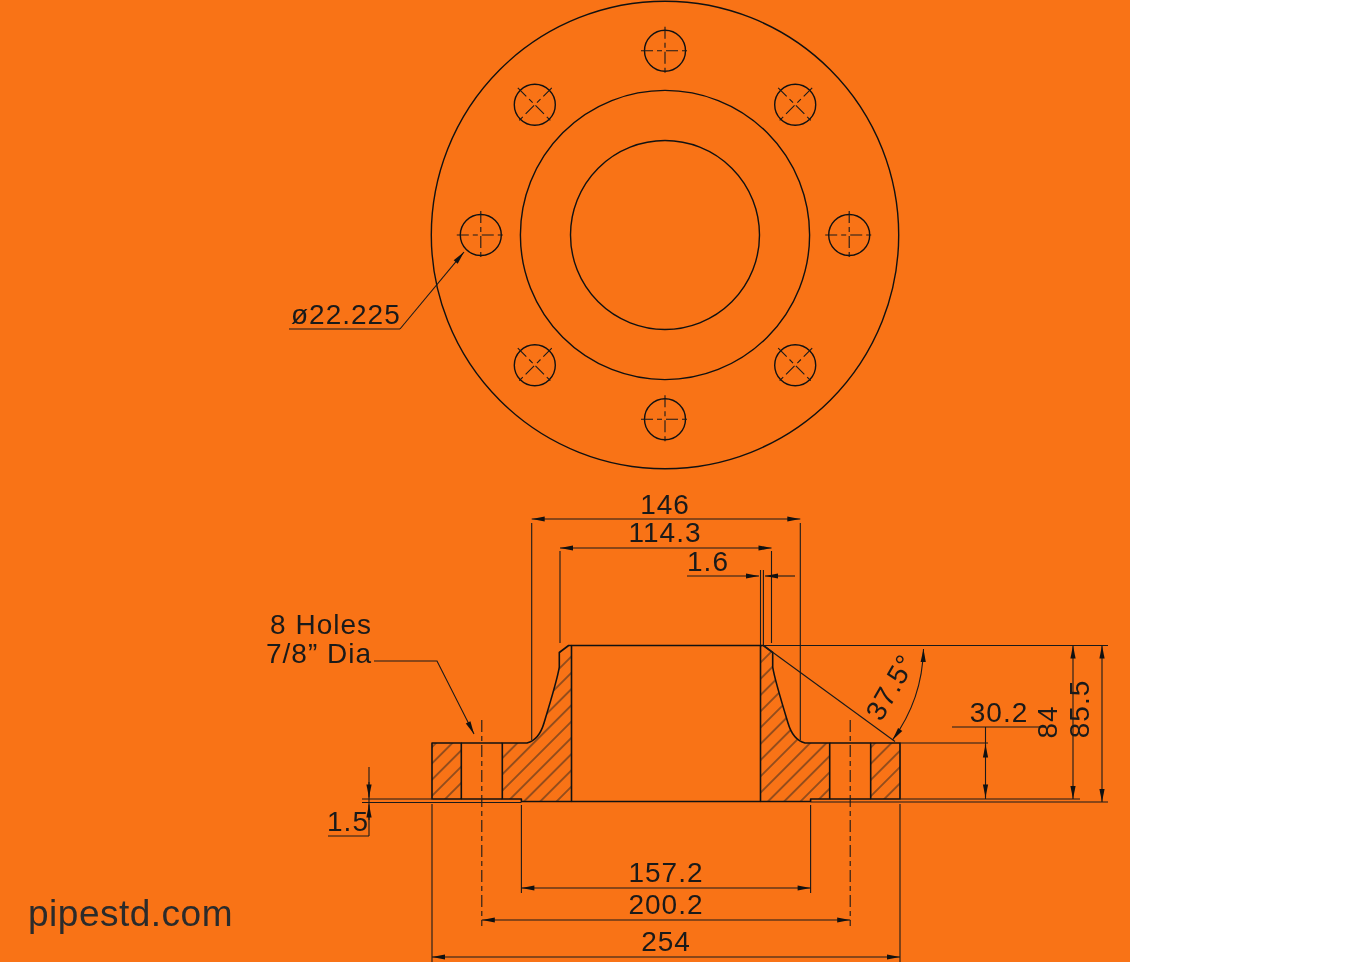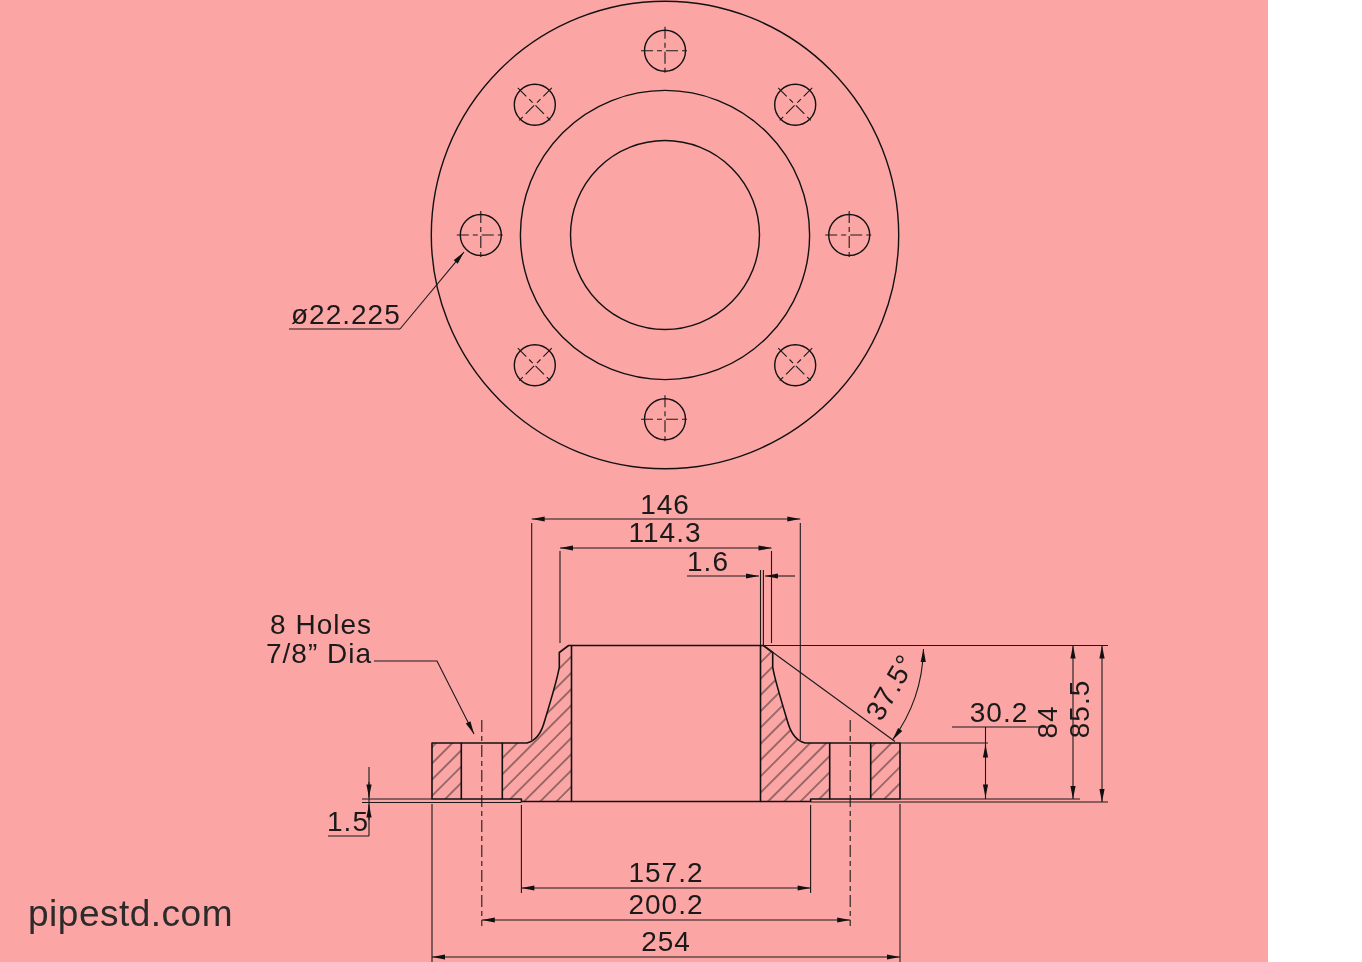--- a/index.html
+++ b/index.html
@@ -1,16 +1,16 @@
 <!DOCTYPE html>
 <html><head>
 <meta charset="utf-8">
 <style>
   html,body{margin:0;padding:0;background:#ffffff;}
-  .page{width:1268px;height:962px;position:relative;background:#fca5a5;overflow:hidden;}
+  .page{width:1130px;height:962px;position:relative;background:#f97316;overflow:hidden;}
   svg text{fill:#1a1a1a;}
   .dim{font-family:"Liberation Sans",sans-serif;font-size:28px;letter-spacing:1px;}
   .note{font-family:"Liberation Sans",sans-serif;font-size:28px;letter-spacing:1px;}
   .wm{font-family:"Liberation Sans",sans-serif;font-size:37px;fill:#2b2b2b;letter-spacing:0.5px;}
   .thin{stroke:#1a1a1a;stroke-width:1.1;fill:none;}
   .outline{stroke:#111;stroke-width:1.7;fill:none;}
   .circ{stroke:#111;stroke-width:1.4;fill:none;}
   .cl{stroke:#1a1a1a;stroke-width:1.1;fill:none;stroke-dasharray:12 4 5 4;}
   .region{fill:url(#hatch);stroke:#111;stroke-width:1.6;stroke-linejoin:round;}
 </style>

